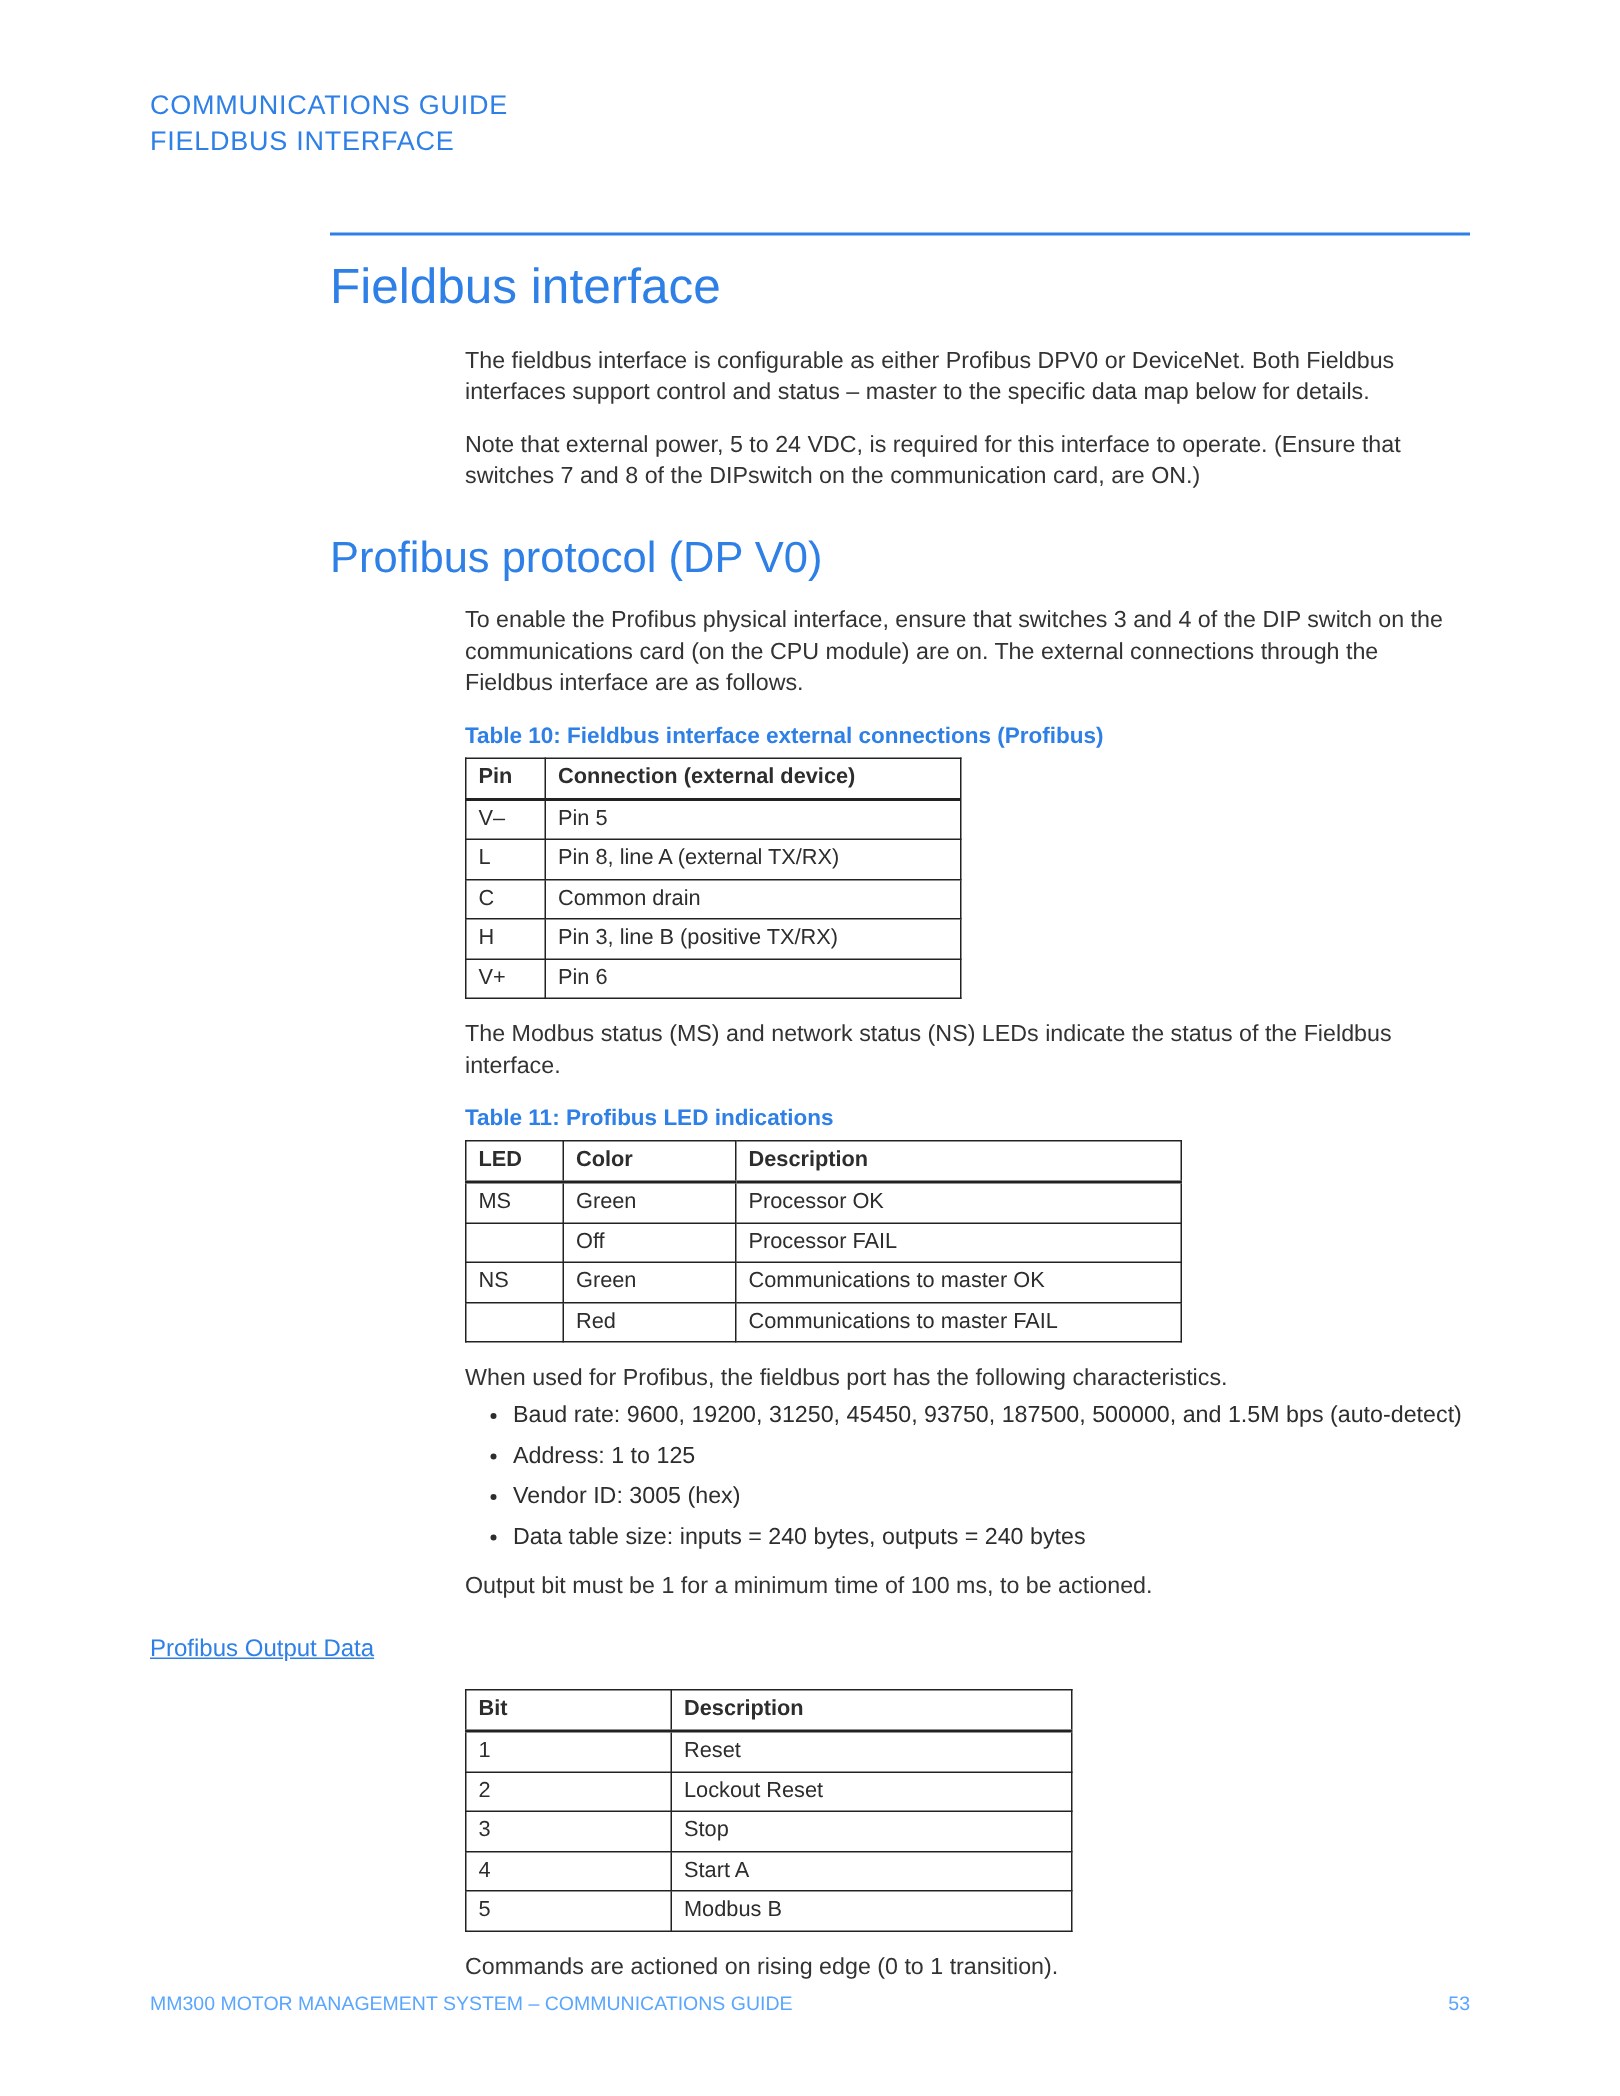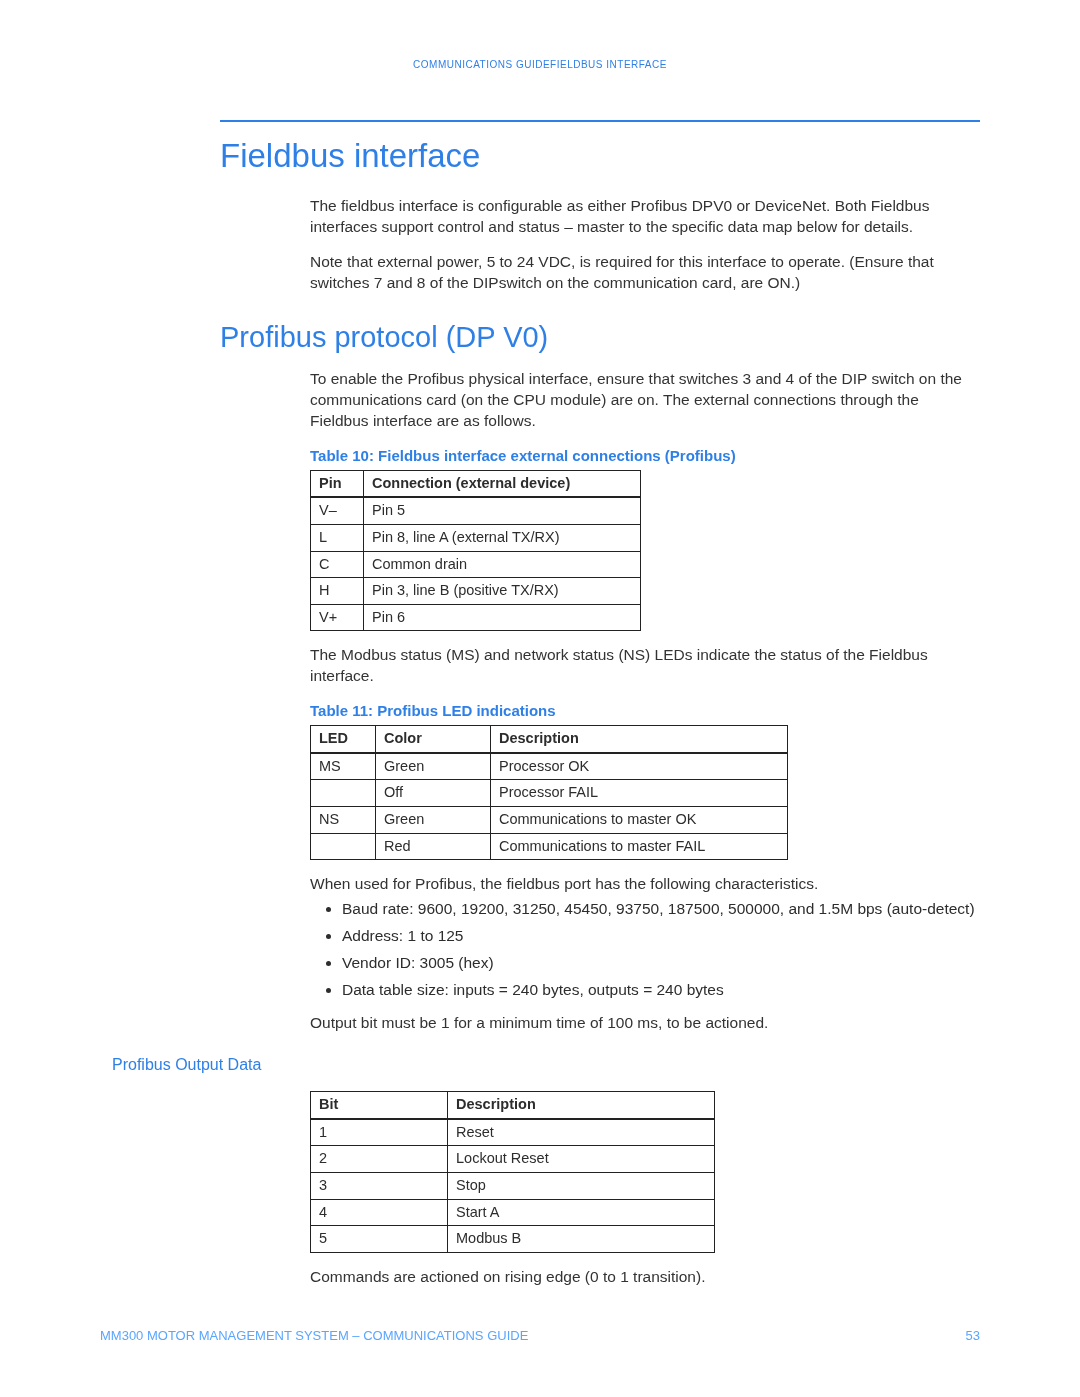--- a/index.html
+++ b/index.html
@@ -13,25 +13,26 @@
   }
   .page {
     width: 1080px;
     height: 1397px;
     position: relative;
     box-sizing: border-box;
     padding: 58px 100px 0 100px;
   }
   .header {
     display: flex;
-    justify-content: center;
-    font-size: 10px;
+    justify-content: flex-end;
+    font-size: 18px;
     letter-spacing: 0.5px;
     color: #2f80e6;
     margin-bottom: 48px;
+    flex-direction: column;
   }
   .rule {
     border: none;
     border-top: 2px solid #2f80e6;
     margin: 0 0 12px 0;
   }
   h1.title {
     color: #2f80e6;
     font-weight: 400;
     font-size: 33px;
@@ -209,21 +210,21 @@
     <p class="body-text" style="margin-bottom:4px;">When used for Profibus, the fieldbus port has the following characteristics.</p>
     <ul class="bullets">
       <li>Baud rate: 9600, 19200, 31250, 45450, 93750, 187500, 500000, and 1.5M bps (auto-detect)</li>
       <li>Address: 1 to 125</li>
       <li>Vendor ID: 3005 (hex)</li>
       <li>Data table size: inputs = 240 bytes, outputs = 240 bytes</li>
     </ul>
     <p class="body-text">Output bit must be 1 for a minimum time of 100 ms, to be actioned.</p>
   </div>
 
-  <h3 class="subsub" style="padding-left:0; margin-left:12px;">Profibus Output Data</h3>
+  <h3 class="subsub" style="padding-left:0; margin-left:0;text-decoration:underline;">Profibus Output Data</h3>
 
   <div class="content-indent">
     <table class="data-table t12" style="margin-top:16px;">
       <thead>
         <tr>
           <th>Bit</th>
           <th>Description</th>
         </tr>
       </thead>
       <tbody>

